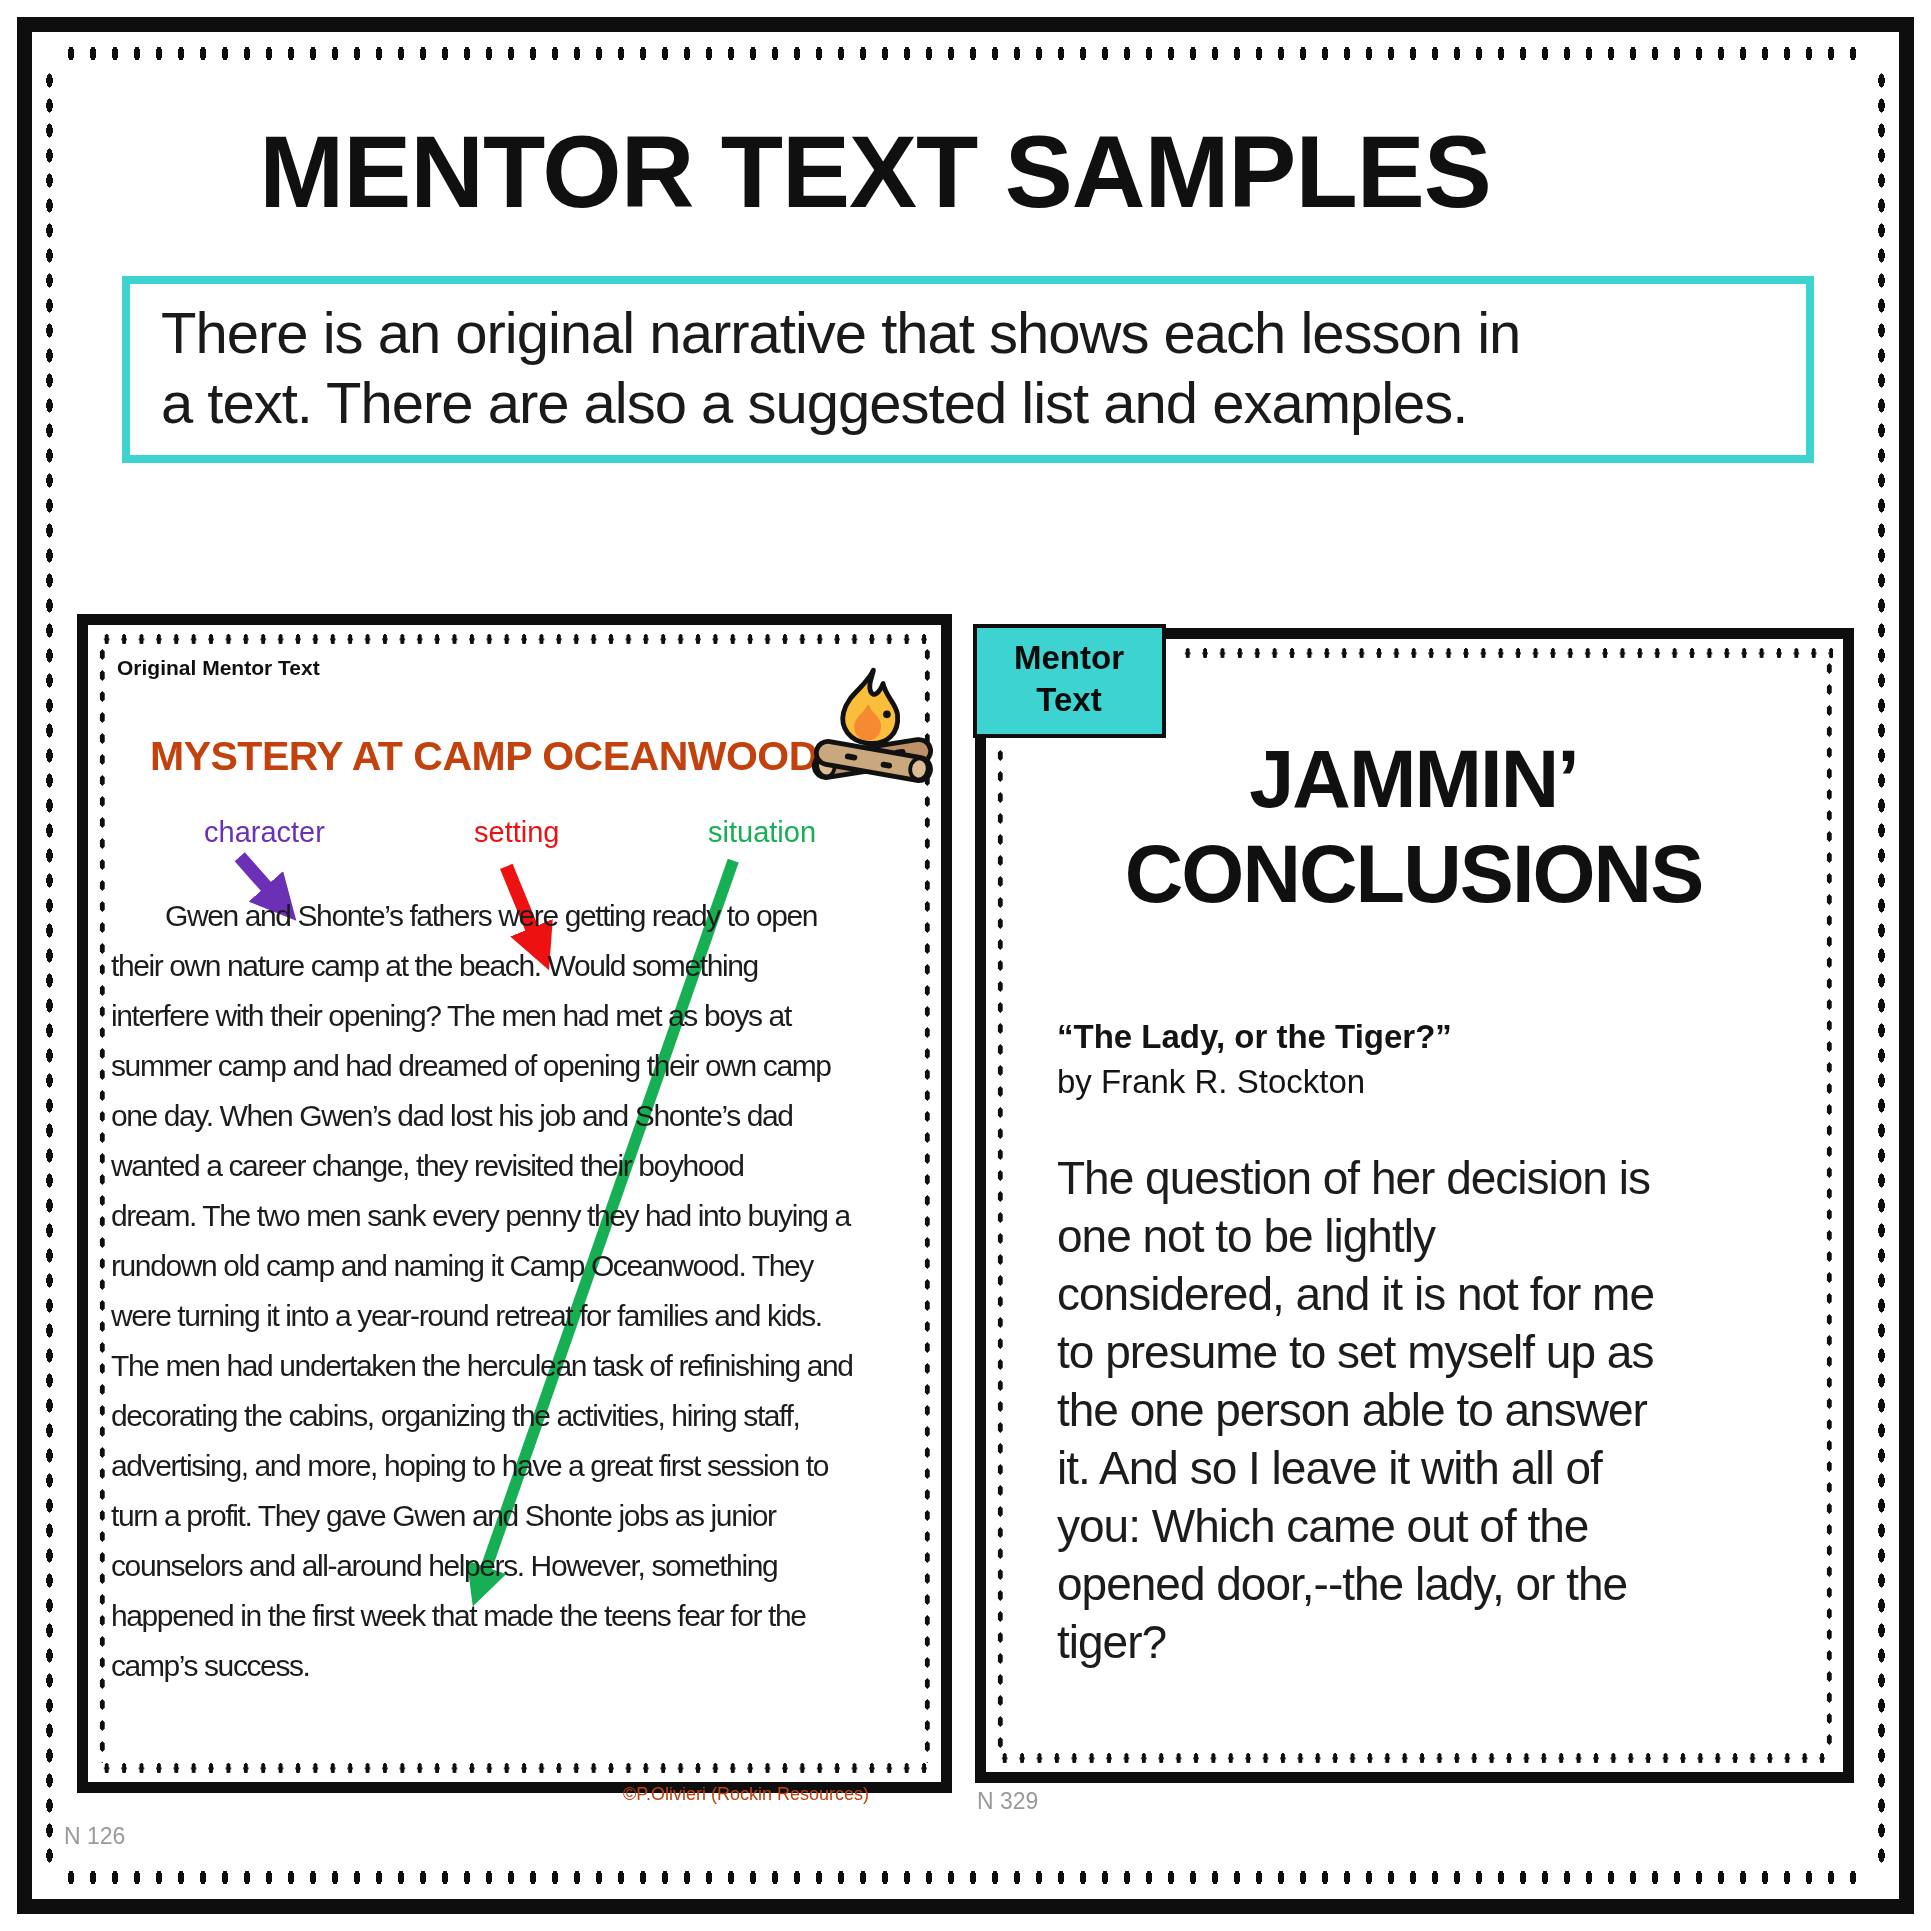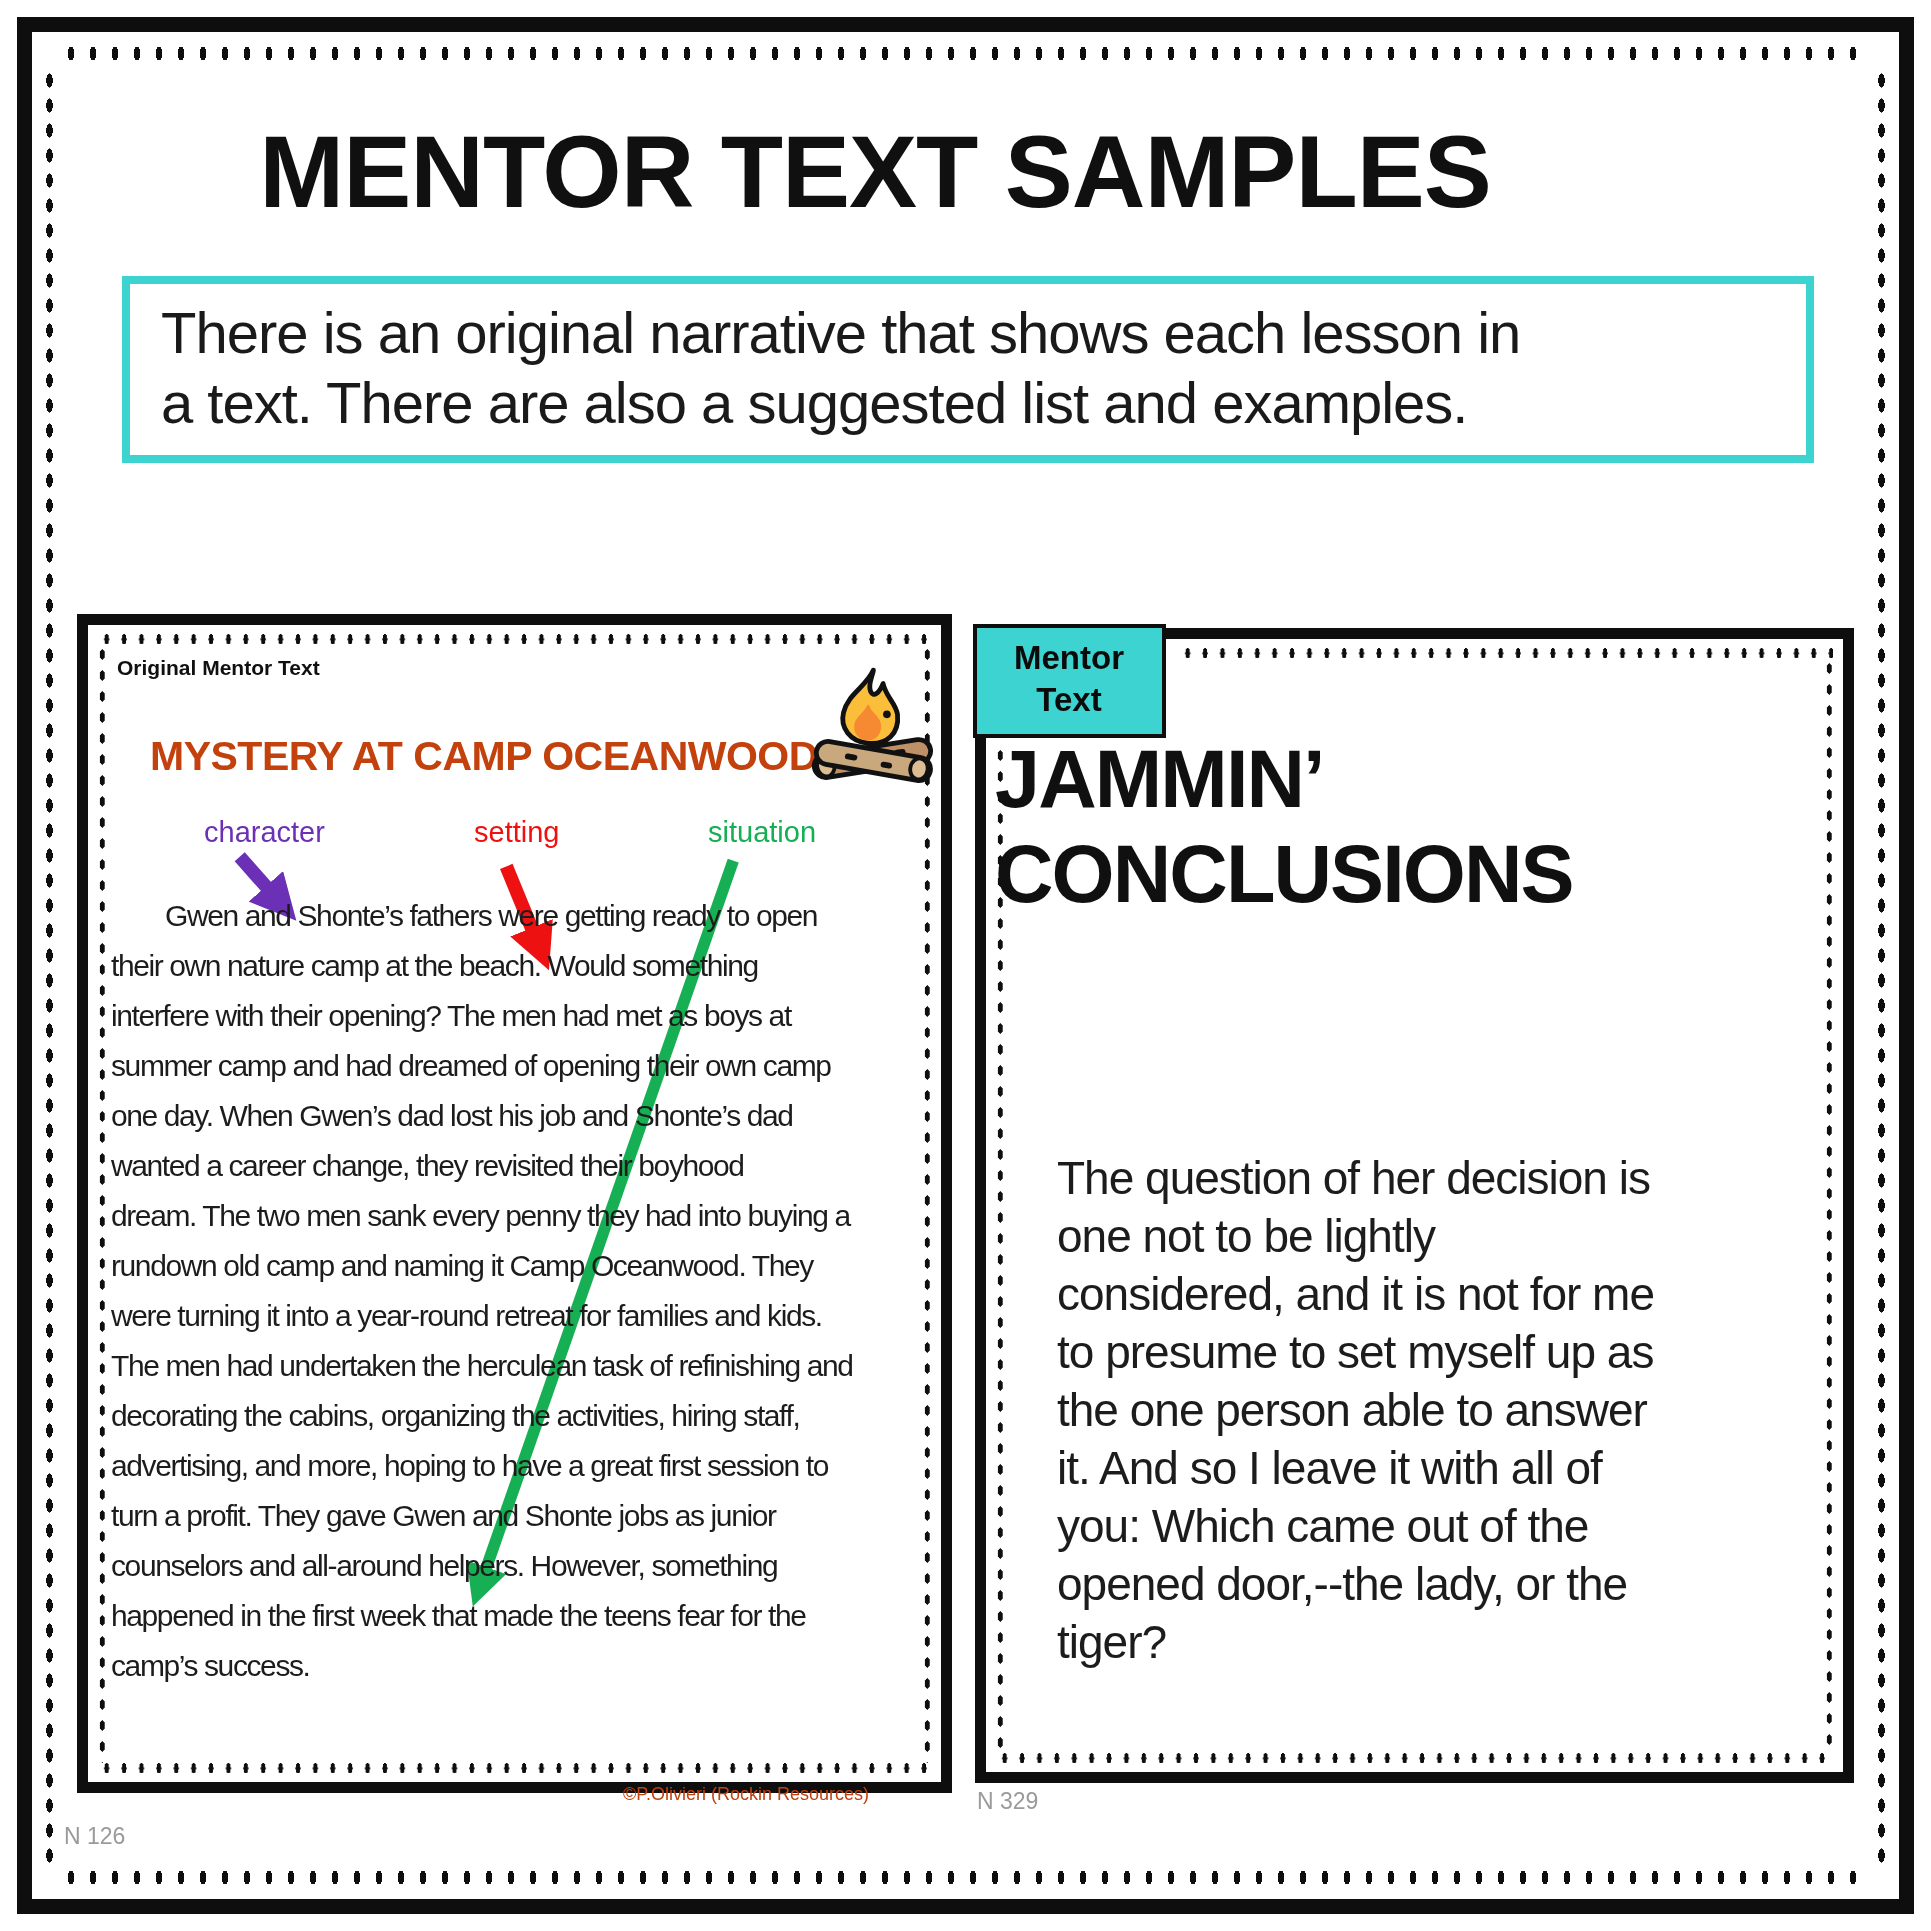--- a/index.html
+++ b/index.html
@@ -44,21 +44,21 @@
 
   .lp-body{position:absolute;left:23px;top:266px;width:836px;font-size:30px;line-height:50px;
            letter-spacing:-1.4px;white-space:pre-line;text-indent:54px;color:#1c1c1c;}
 
   .arrow-layer{position:absolute;left:0;top:0;width:852px;height:1156px;pointer-events:none;}
 
   
   .badge{position:absolute;left:-13.5px;top:-15.4px;width:193px;height:114px;background:#3dd3d0;
          border:4.8px solid #0e0e0e;box-sizing:border-box;text-align:center;
          font-size:33px;font-weight:bold;line-height:42px;white-space:pre-line;padding-top:9.7px;color:#0b0b0b;}
-  .rp-title{position:absolute;left:9px;top:93px;width:855px;text-align:left;font-size:81px;font-weight:bold;
+  .rp-title{position:absolute;left:0;top:93px;width:855px;text-align:center;font-size:81px;font-weight:bold;
             line-height:95px;letter-spacing:-1.9px;white-space:pre-line;color:#101010;}
   .rp-source{position:absolute;left:71px;top:375px;font-size:33px;line-height:45px;color:#141414;}
   .rp-source .src-title{font-weight:bold;}
   .rp-body{position:absolute;left:71px;top:510px;width:763px;font-size:46px;line-height:58px;
            letter-spacing:-1px;white-space:pre-line;color:#1c1c1c;}
 
   
   .foot{position:absolute;font-size:23px;color:#9a9a9a;}
   #foot-n126{left:64px;top:1780px;margin-top:43px;}
   #foot-n329{left:977px;top:1788px;}
@@ -151,20 +151,24 @@
     <div class="pdh" style="left:193px;right:9.7px;top:8.7px;"></div>
     <div class="pdh" style="left:9.7px;right:9.7px;bottom:8.7px;"></div>
     <div class="pdv" style="top:106px;bottom:19.3px;left:8.7px;"></div>
     <div class="pdv" style="top:19.3px;bottom:19.3px;right:8.7px;"></div>
 
     <div class="badge">Mentor
 Text</div>
     <div class="rp-title">JAMMIN’
 CONCLUSIONS</div>
 
+    <div class="rp-source">
+      <div class="src-title">“The Lady, or the Tiger?”</div>
+      <div class="src-author">by Frank R. Stockton</div>
+    </div>
 
     <div class="rp-body">The question of her decision is
 one not to be lightly
 considered, and it is not for me
 to presume to set myself up as
 the one person able to answer
 it. And so I leave it with all of
 you: Which came out of the
 opened door,--the lady, or the
 tiger?</div>

